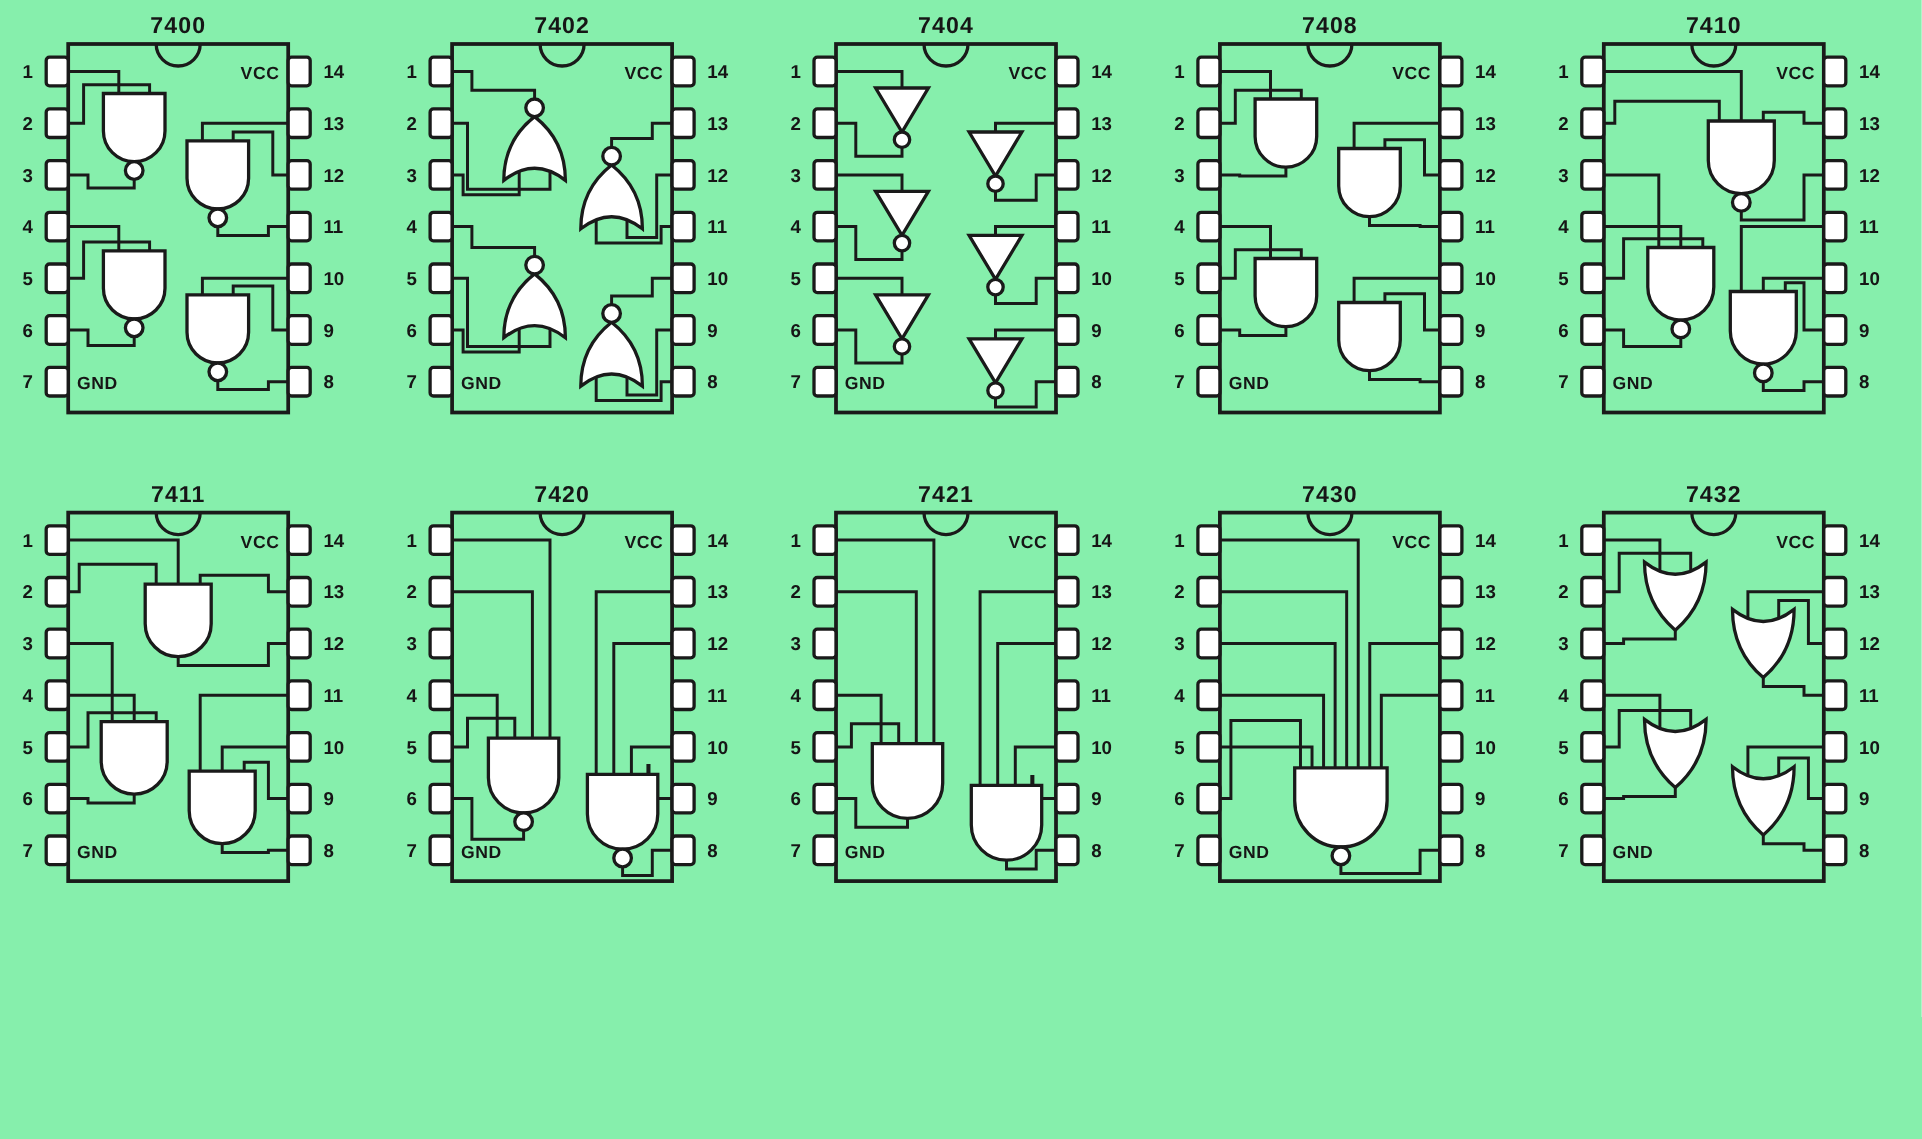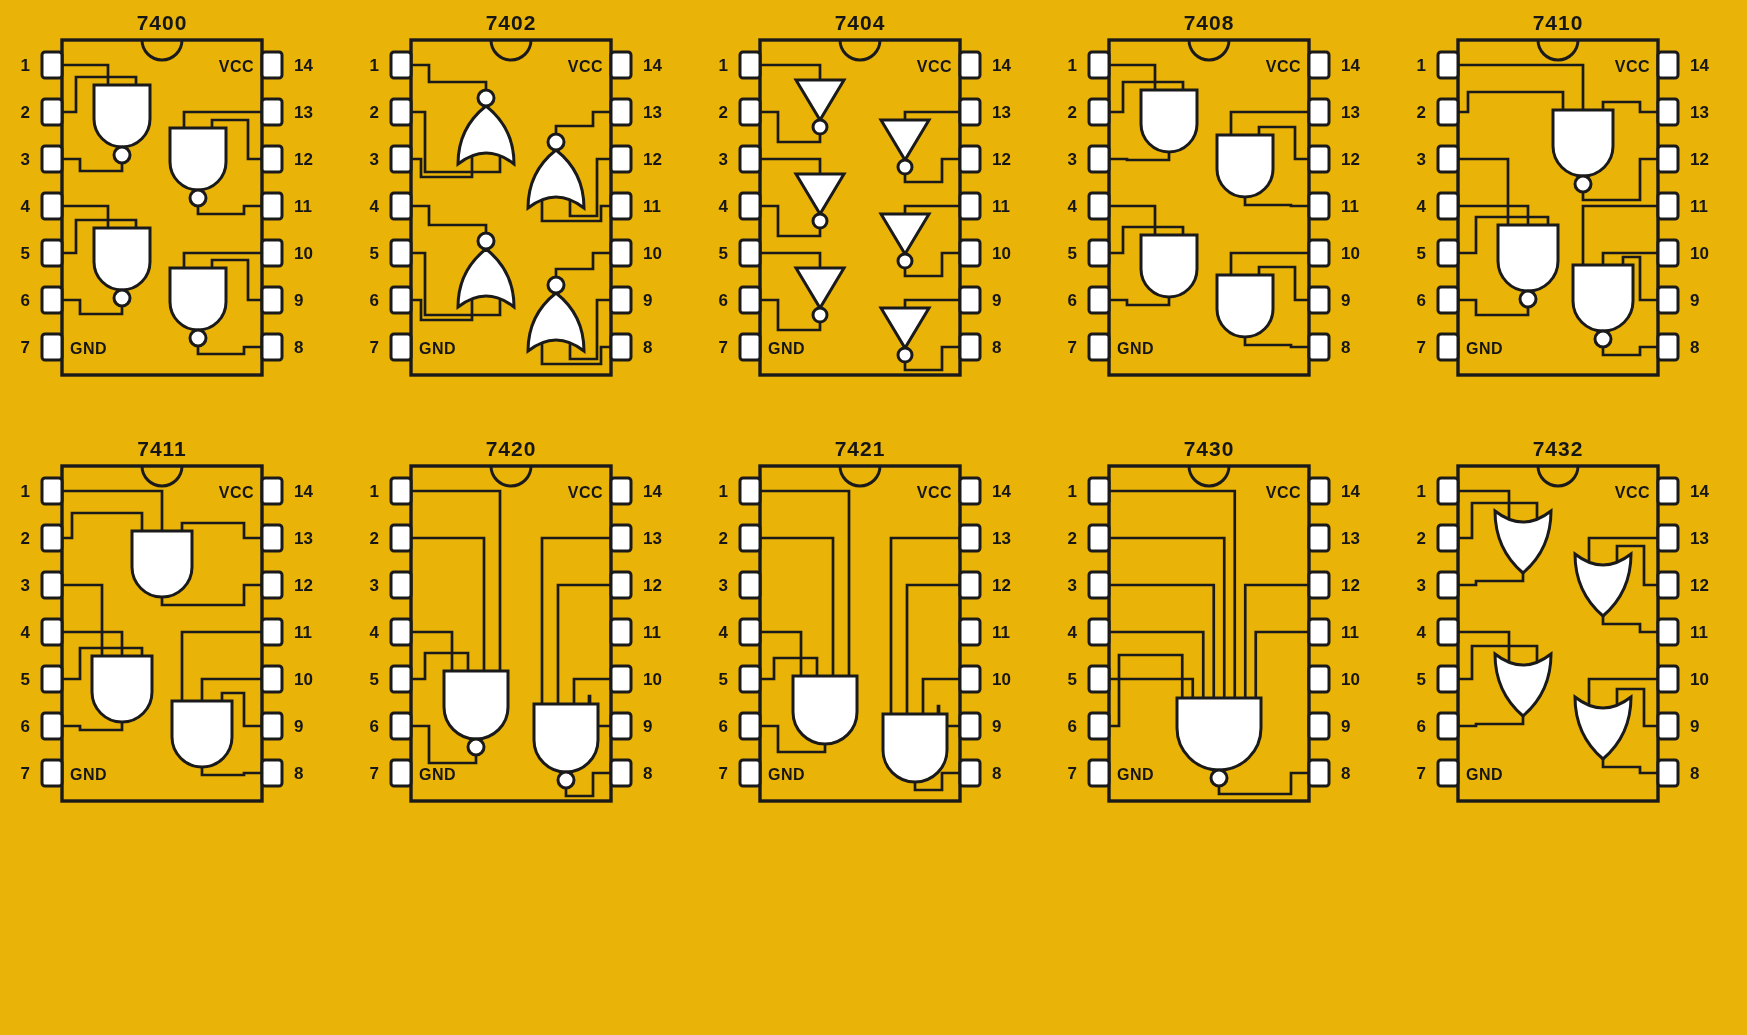--- a/index.html
+++ b/index.html
@@ -1,17 +1,17 @@
 <!DOCTYPE html>
 <html><head>
 <meta charset="utf-8">
 <style>
   html,body{margin:0;padding:0;background:#ffffff;}
   body{width:1747px;height:1035px;overflow:hidden;font-family:"Liberation Sans","DejaVu Sans",sans-serif;}
-  .sheet{width:1747px;height:1035px;background:#eab308;}
+  .sheet{width:1747px;height:1035px;background:#86efac;}
   .grid{display:grid;grid-template-columns:repeat(5,349px);grid-row-gap:34px;padding:10px 0 0 2px;}
   figure.chip-card{margin:0;padding:0;}
   svg.chip-svg{display:block;width:340px;height:392px;}
   .chip-svg text{fill:#161616;}
   .chip-svg .title{font-size:21px;font-weight:700;letter-spacing:1px;}
   .chip-svg .pin-num{font-size:17px;font-weight:700;}
   .chip-svg .pwr{font-size:16px;font-weight:700;letter-spacing:.5px;}
 </style>
 </head>
 <body>

